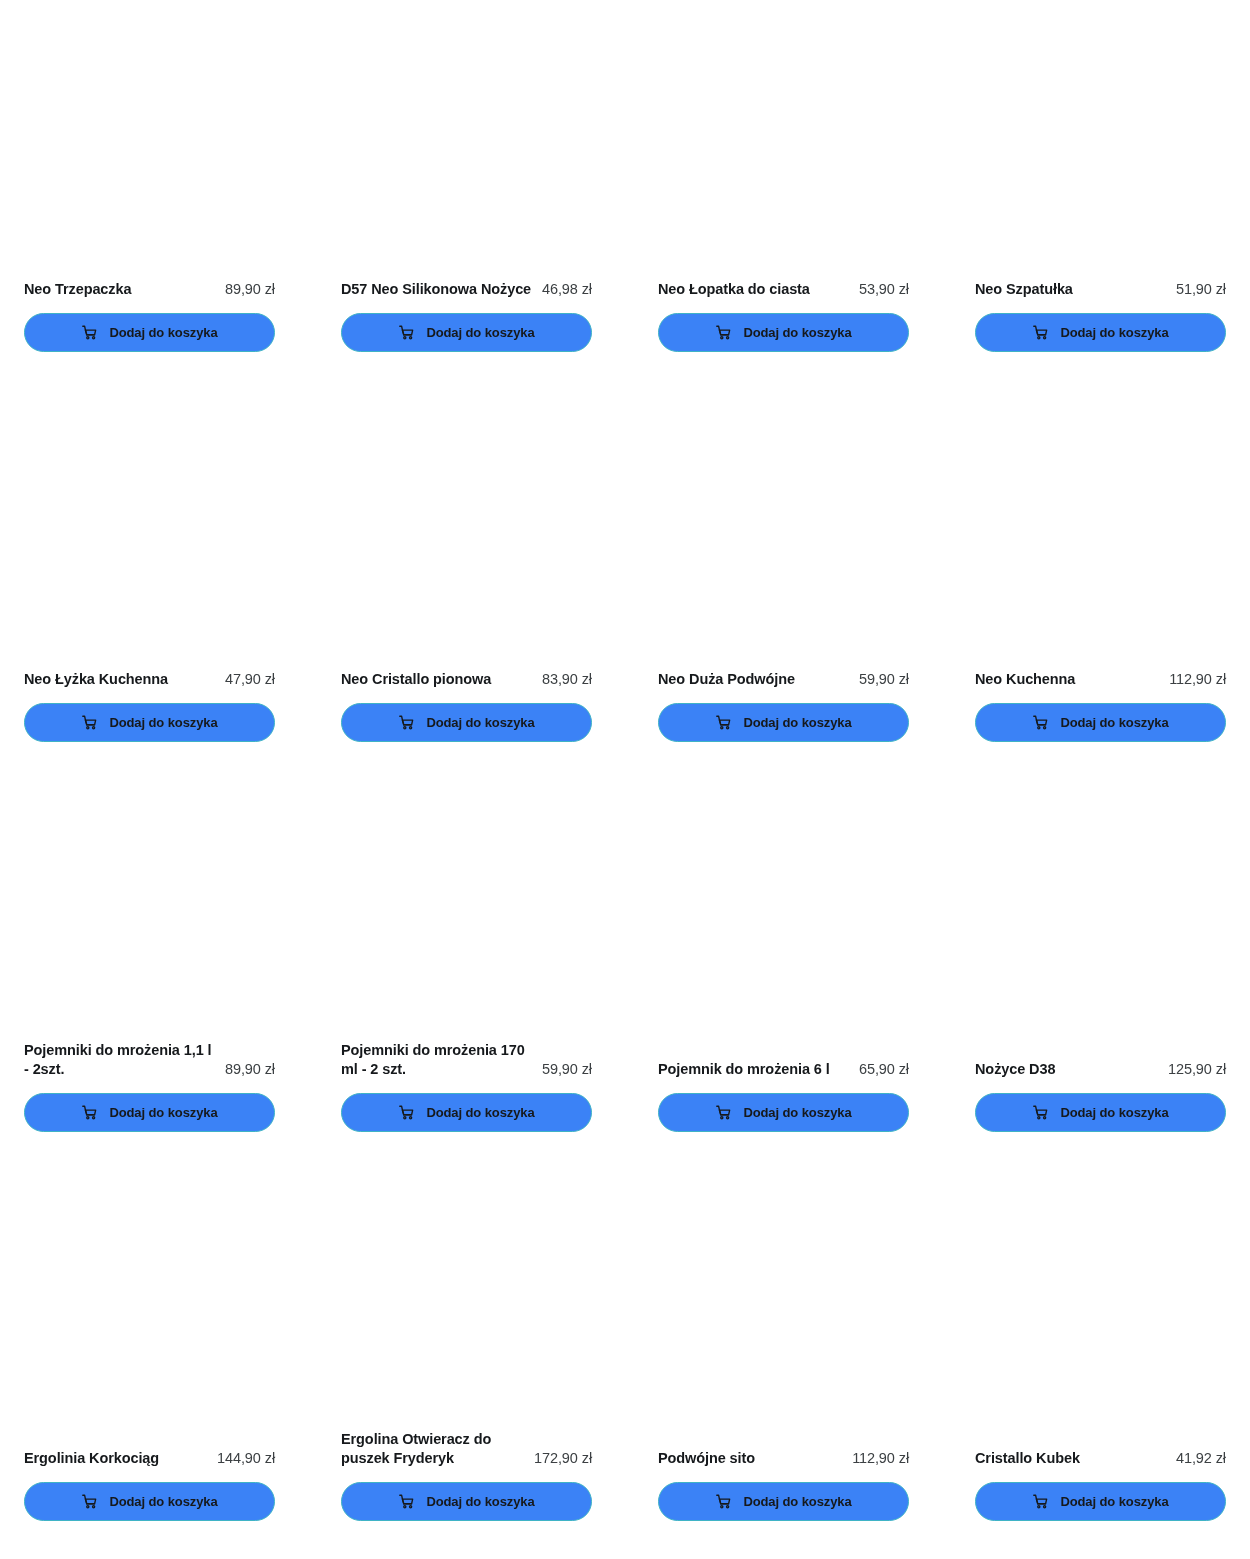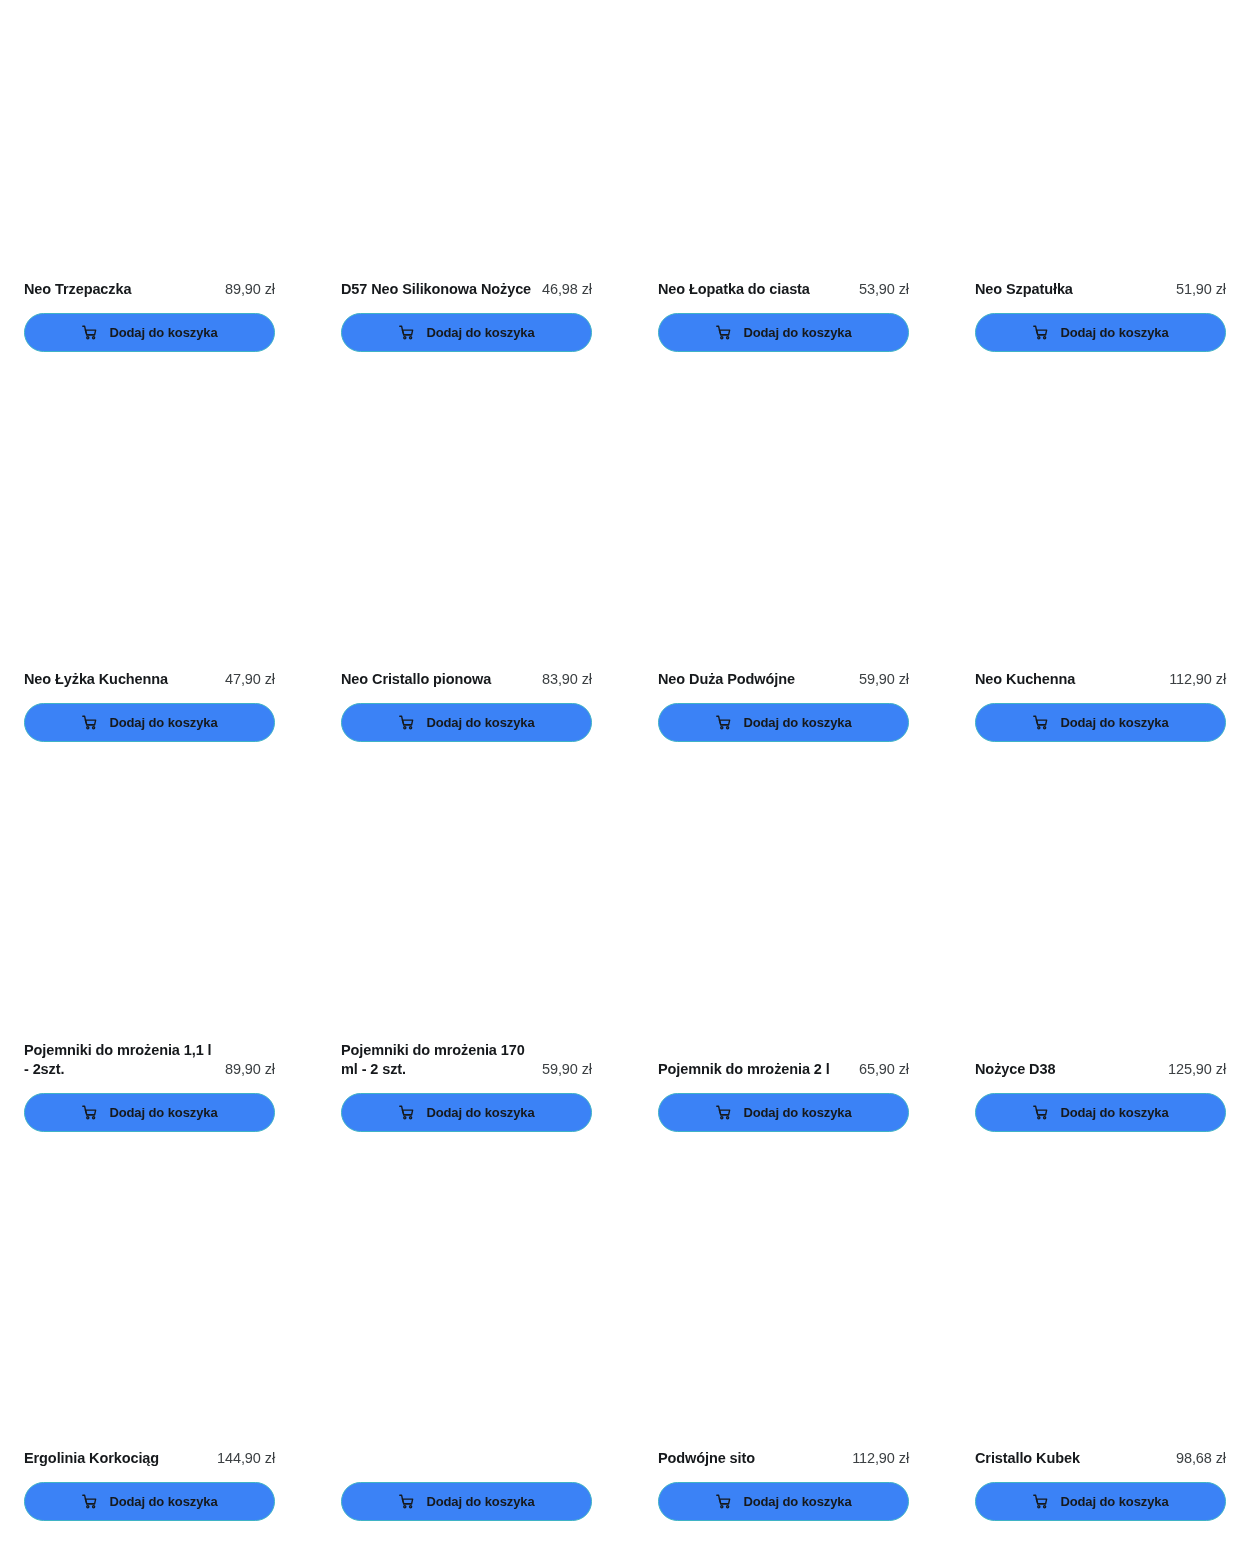--- a/index.html
+++ b/index.html
@@ -301,21 +301,21 @@
             <circle cx="9.6" cy="19.4" r="1.5"></circle>
             <circle cx="17.8" cy="19.4" r="1.5"></circle>
           </svg>
         </span>
         <span class="btn-label">Dodaj do koszyka</span>
       </button>
     </div>
     <div class="product-card">
       <div class="product-media"></div>
       <div class="product-info">
-        <div class="product-title">Pojemnik do mrożenia 2 l</div>
+        <div class="product-title">Pojemnik do mrożenia 6 l</div>
         <div class="product-price">65,90 zł</div>
       </div>
       <button class="add-to-cart-button">
         <span>
           <svg class="cart-icon" viewBox="0 0 24 24" fill="none" stroke="#16191c" stroke-width="1.9" stroke-linecap="round" stroke-linejoin="round">
             <path d="M2.5 3.2h2.6l1.2 5.4"></path>
             <path d="M6.3 8.6h14.4l-1.5 6.6H8.1z"></path>
             <path d="M6.3 8.6l1.8 6.6"></path>
             <path d="M8.6 15.2h10.3"></path>
             <circle cx="9.6" cy="19.4" r="1.5"></circle>
@@ -360,20 +360,24 @@
             <path d="M8.6 15.2h10.3"></path>
             <circle cx="9.6" cy="19.4" r="1.5"></circle>
             <circle cx="17.8" cy="19.4" r="1.5"></circle>
           </svg>
         </span>
         <span class="btn-label">Dodaj do koszyka</span>
       </button>
     </div>
     <div class="product-card">
       <div class="product-media"></div>
+      <div class="product-info">
+        <div class="product-title">Ergolina Otwieracz do puszek Fryderyk</div>
+        <div class="product-price">172,90 zł</div>
+      </div>
       <button class="add-to-cart-button">
         <span>
           <svg class="cart-icon" viewBox="0 0 24 24" fill="none" stroke="#16191c" stroke-width="1.9" stroke-linecap="round" stroke-linejoin="round">
             <path d="M2.5 3.2h2.6l1.2 5.4"></path>
             <path d="M6.3 8.6h14.4l-1.5 6.6H8.1z"></path>
             <path d="M6.3 8.6l1.8 6.6"></path>
             <path d="M8.6 15.2h10.3"></path>
             <circle cx="9.6" cy="19.4" r="1.5"></circle>
             <circle cx="17.8" cy="19.4" r="1.5"></circle>
           </svg>
@@ -398,21 +402,21 @@
             <circle cx="17.8" cy="19.4" r="1.5"></circle>
           </svg>
         </span>
         <span class="btn-label">Dodaj do koszyka</span>
       </button>
     </div>
     <div class="product-card">
       <div class="product-media"></div>
       <div class="product-info">
         <div class="product-title">Cristallo Kubek</div>
-        <div class="product-price">98,68 zł</div>
+        <div class="product-price">41,92 zł</div>
       </div>
       <button class="add-to-cart-button">
         <span>
           <svg class="cart-icon" viewBox="0 0 24 24" fill="none" stroke="#16191c" stroke-width="1.9" stroke-linecap="round" stroke-linejoin="round">
             <path d="M2.5 3.2h2.6l1.2 5.4"></path>
             <path d="M6.3 8.6h14.4l-1.5 6.6H8.1z"></path>
             <path d="M6.3 8.6l1.8 6.6"></path>
             <path d="M8.6 15.2h10.3"></path>
             <circle cx="9.6" cy="19.4" r="1.5"></circle>
             <circle cx="17.8" cy="19.4" r="1.5"></circle>

